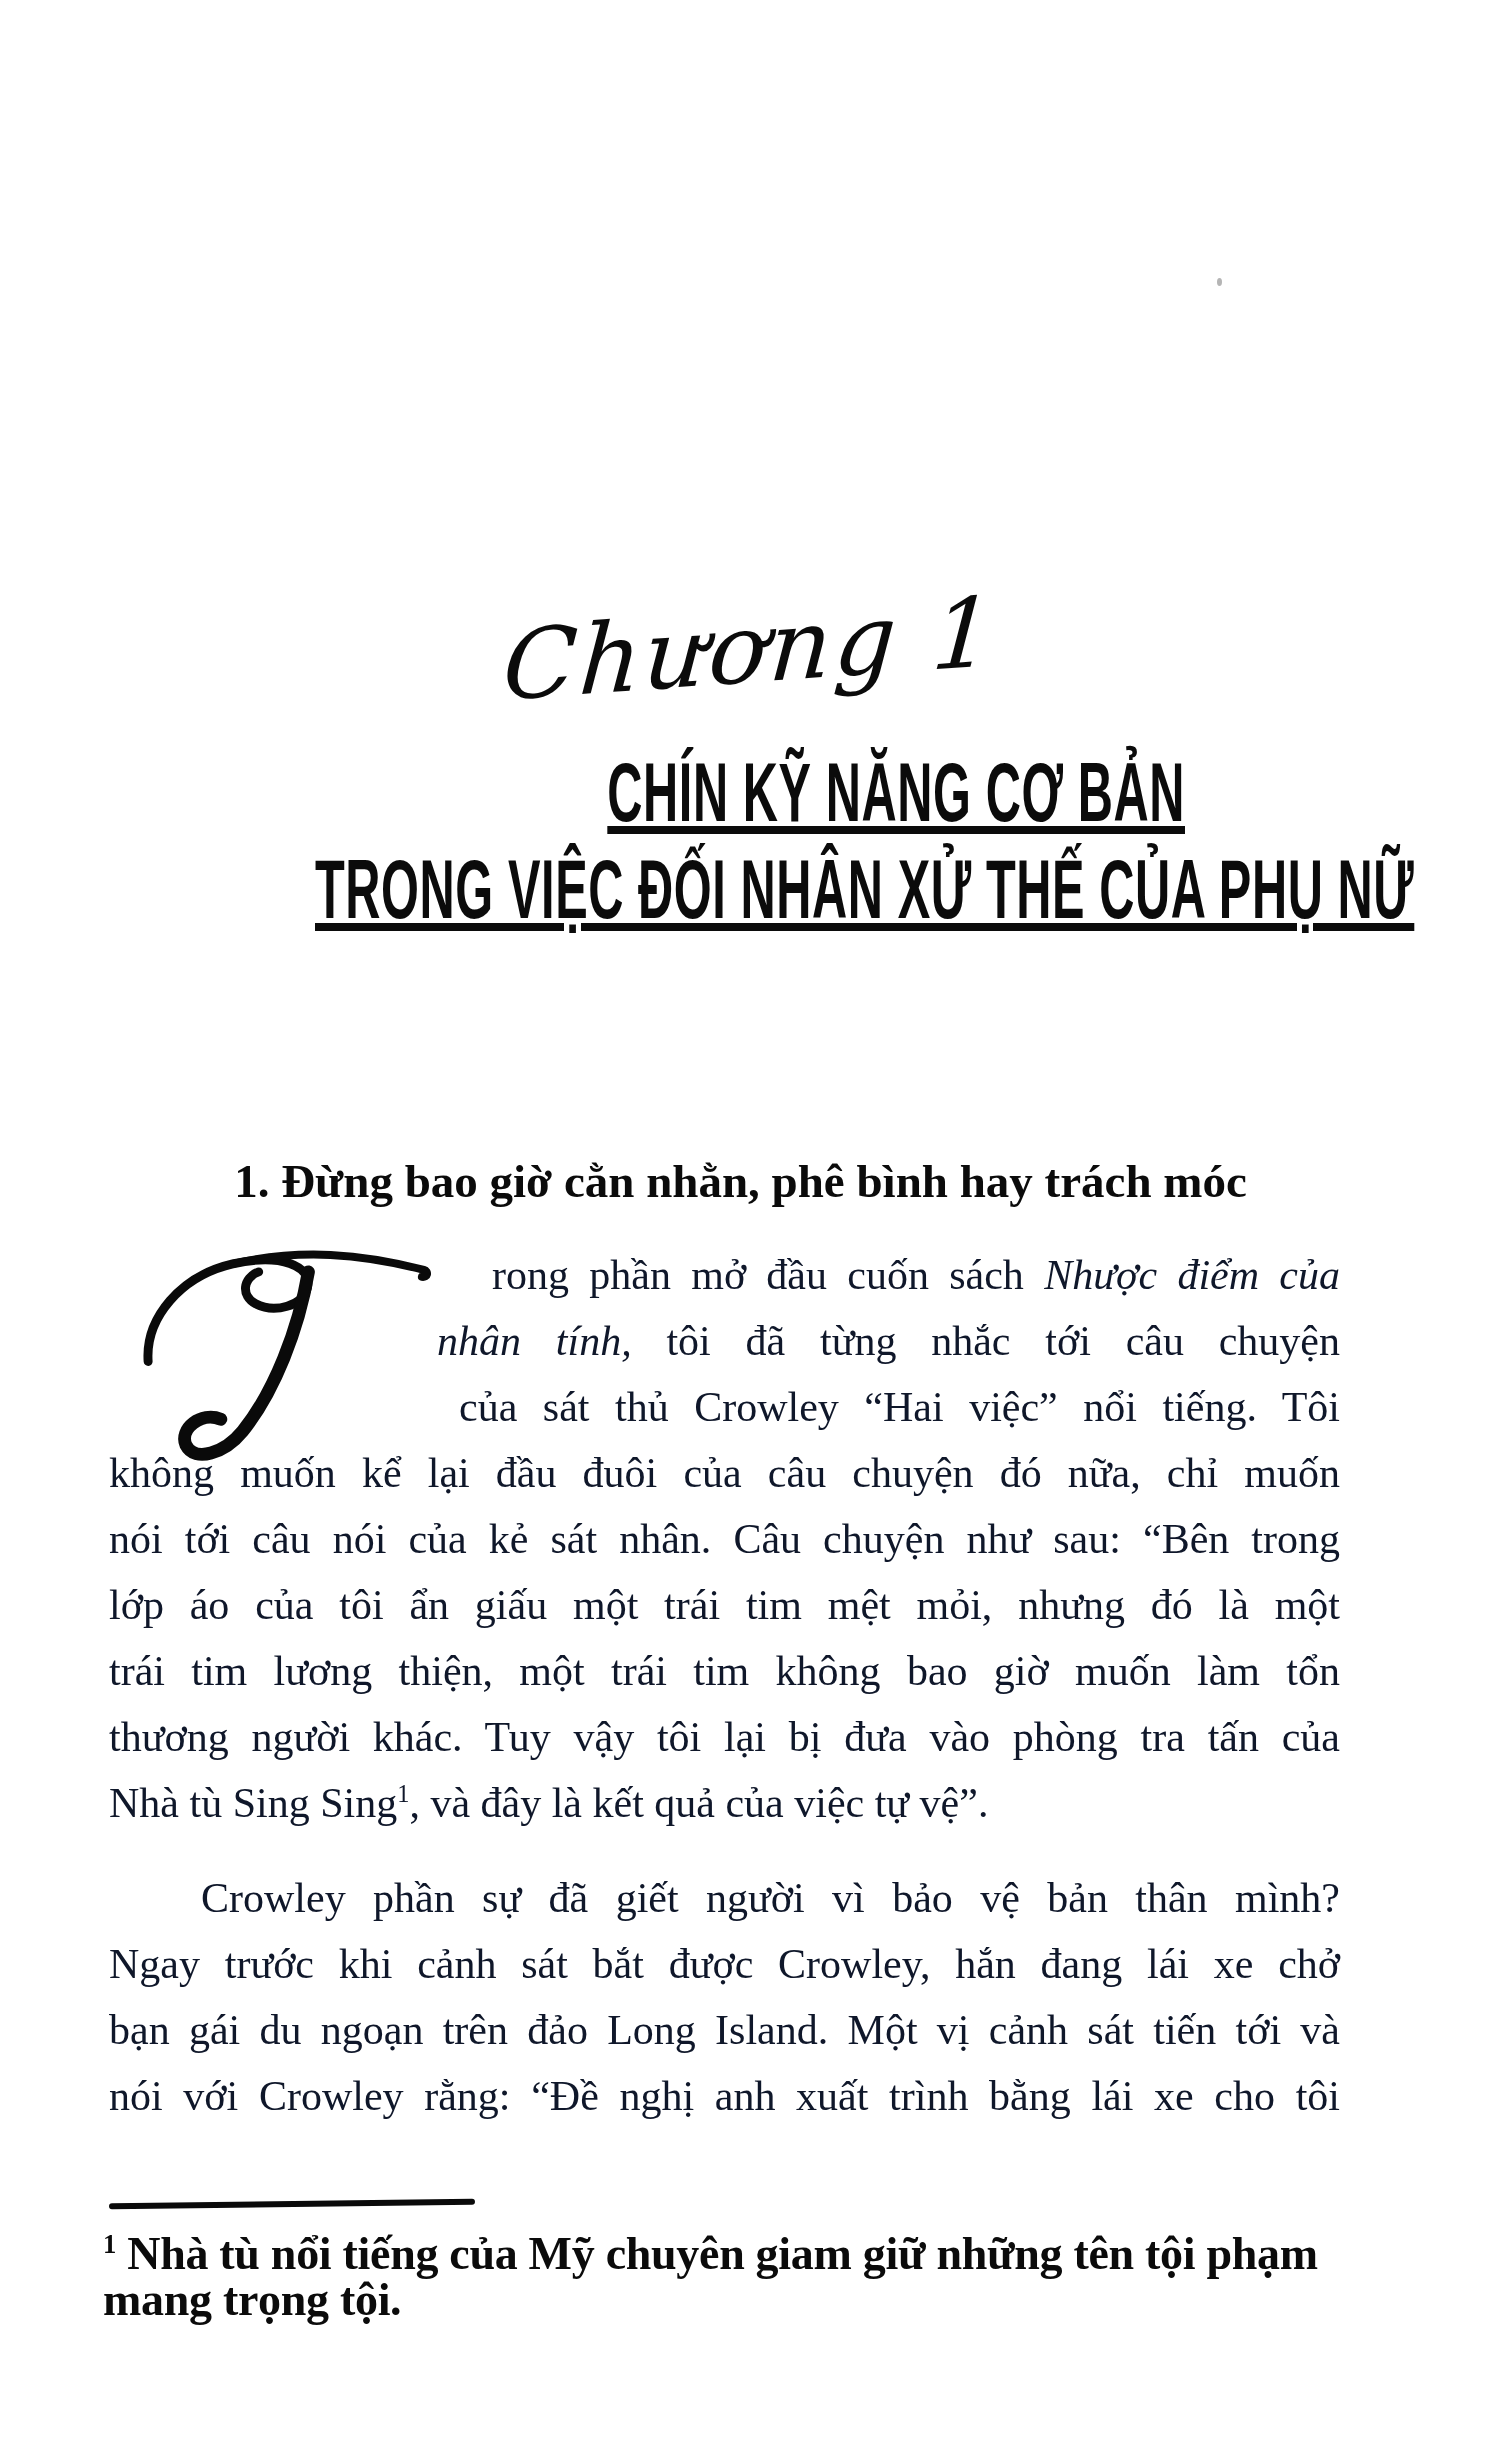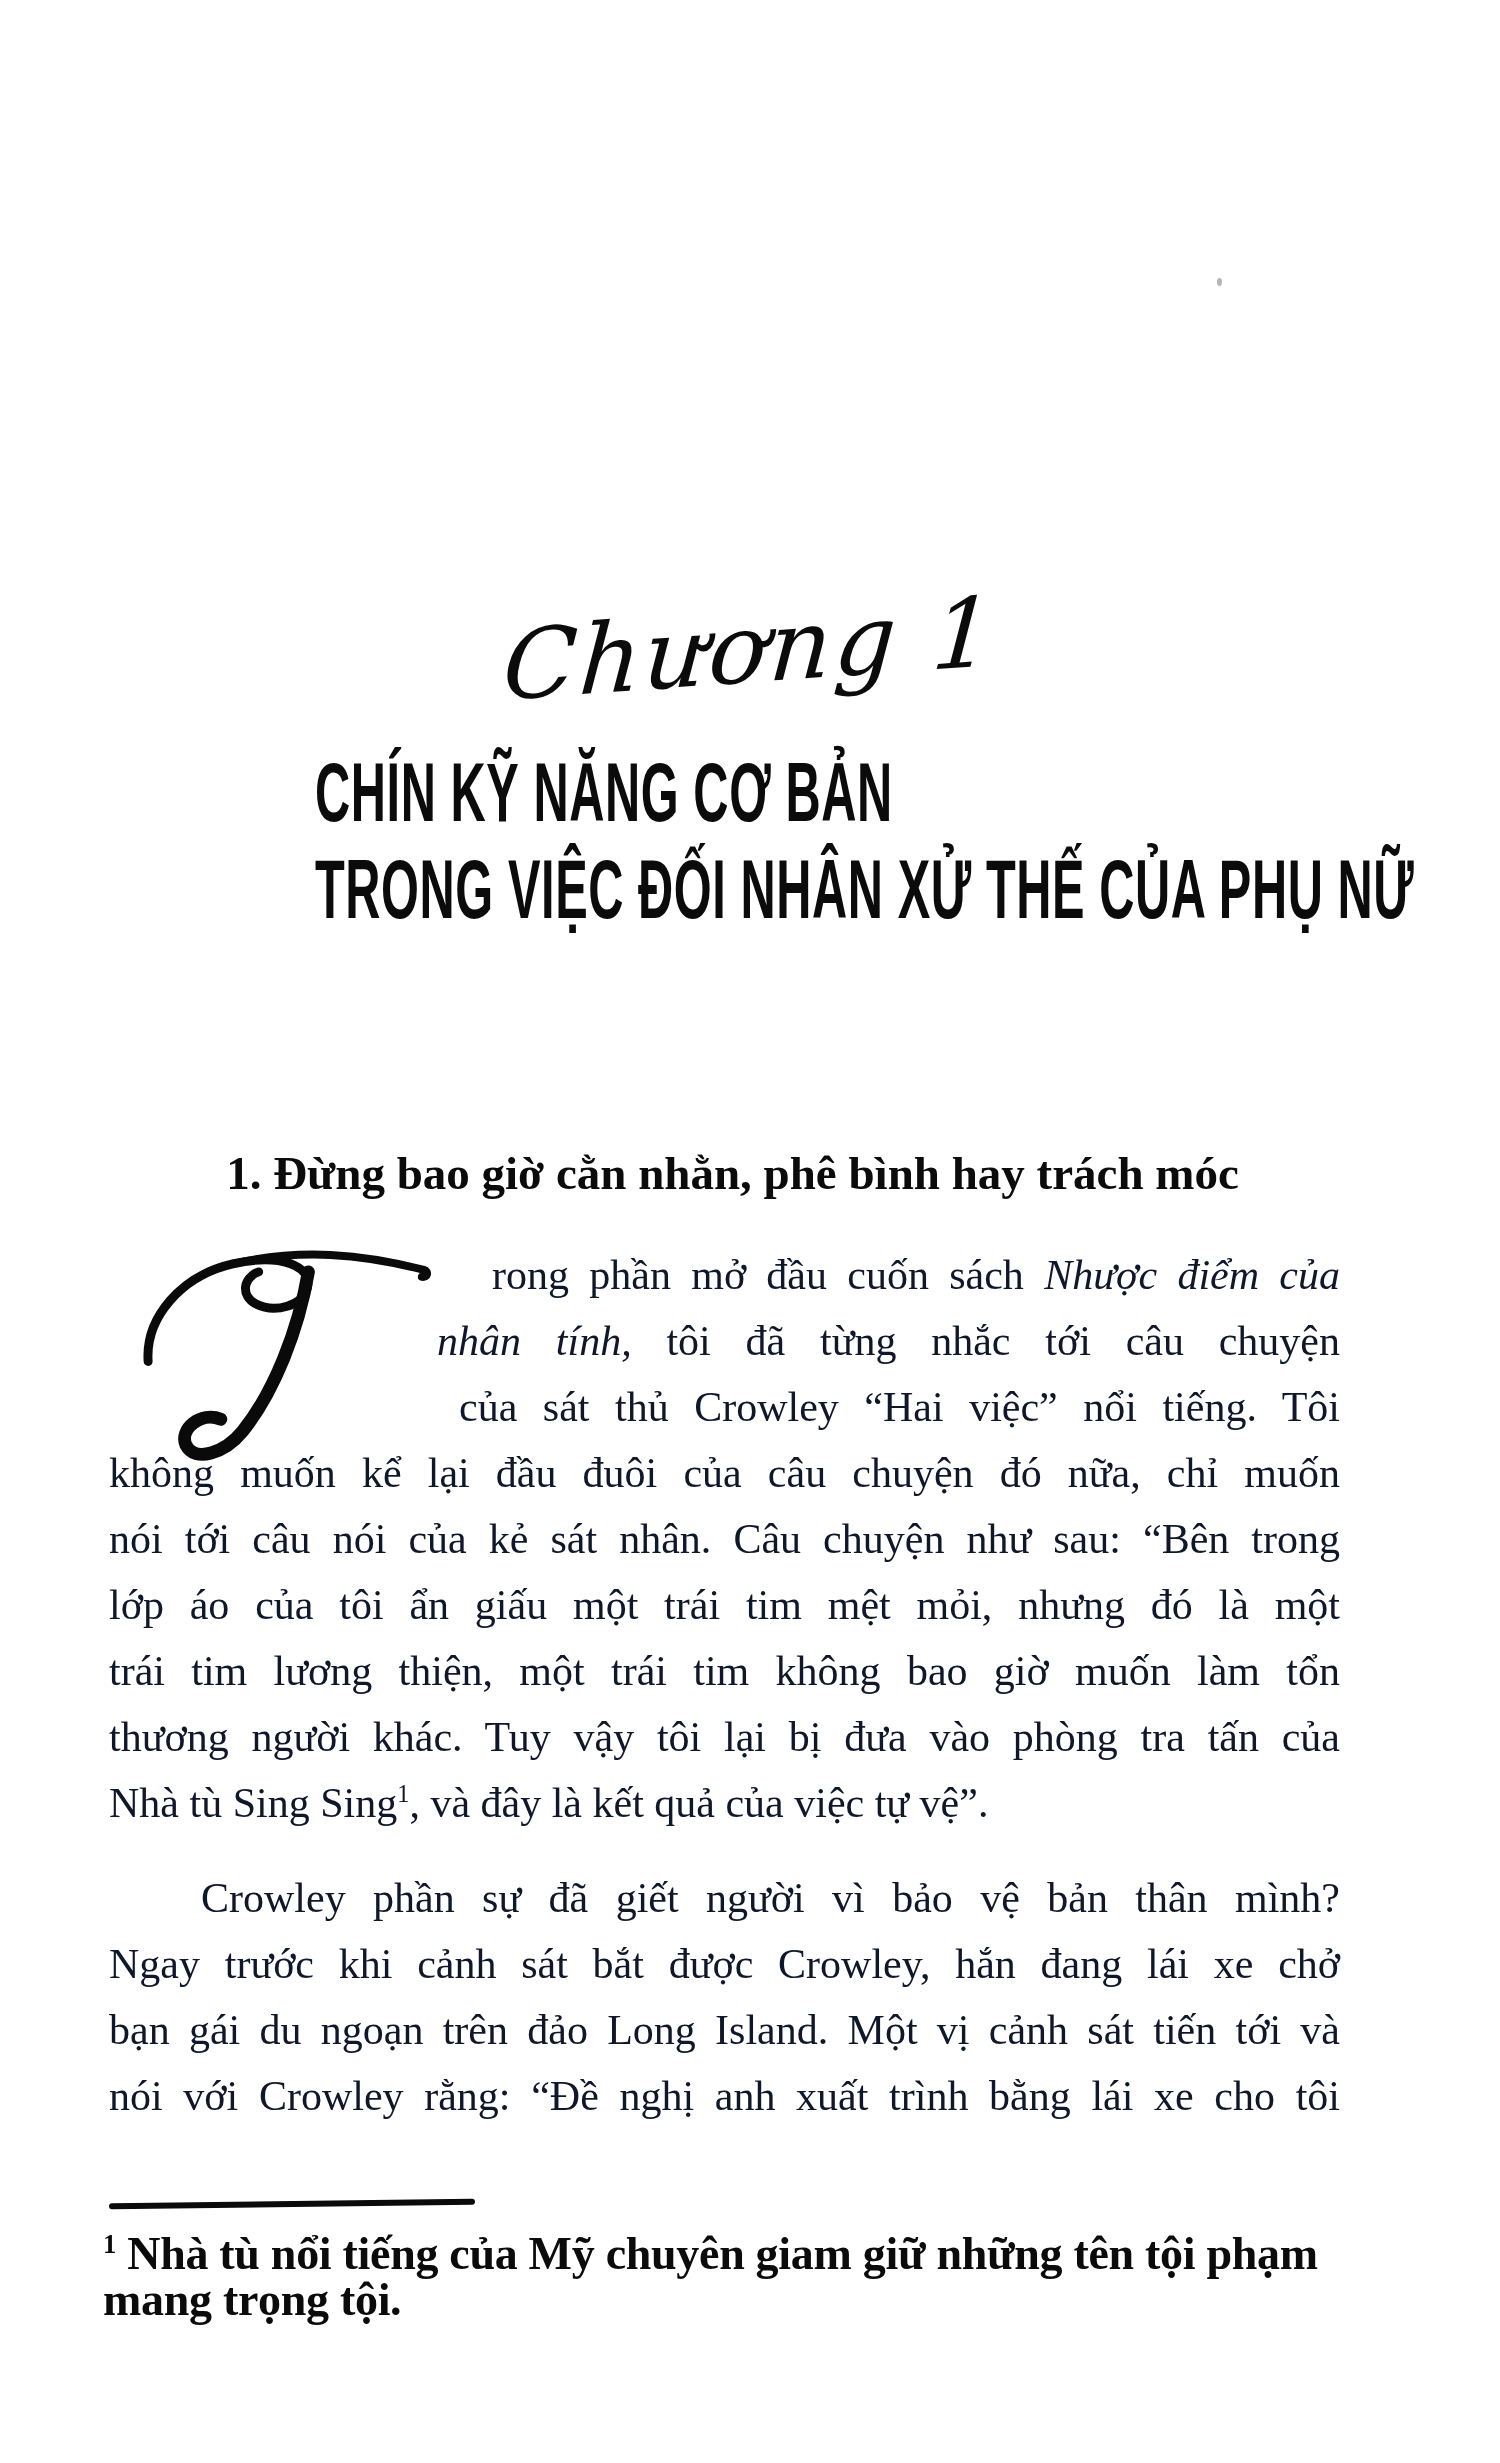--- a/index.html
+++ b/index.html
@@ -25,35 +25,36 @@
     display:inline-block;
     font-family:"DejaVu Serif","Liberation Serif",serif;
     font-style:italic;
     font-size:96px;
     letter-spacing:3px;
     transform:rotate(-4deg) skewX(-8deg);
   }
   
   .chapter-title{
     position:absolute;top:744px;left:0;width:100%;
-    text-align:left;
+    text-align:right;
+    text-decoration:underline;
   }
   .t-line{
     display:block;
     font-family:"Liberation Sans","DejaVu Sans",sans-serif;
     font-weight:bold;
     font-size:84px;
     line-height:97px;
     letter-spacing:1px;
     transform:scaleX(0.58);
     transform-origin:50% 50%;
     white-space:nowrap;
   }
   .section-heading{
-    position:absolute;top:1134px;left:109px;width:1231px;margin:8px;
+    position:absolute;top:1134px;left:109px;width:1231px;margin:16px;
     text-align:center;
     font-weight:bold;
     font-size:47px;
     line-height:62px;
   }
   
   .dropcap{position:absolute;left:141px;top:1246px;width:291px;height:219px;}
   .sr{position:absolute;width:1px;height:1px;overflow:hidden;clip:rect(0 0 0 0);white-space:nowrap;}
   
   .para{

